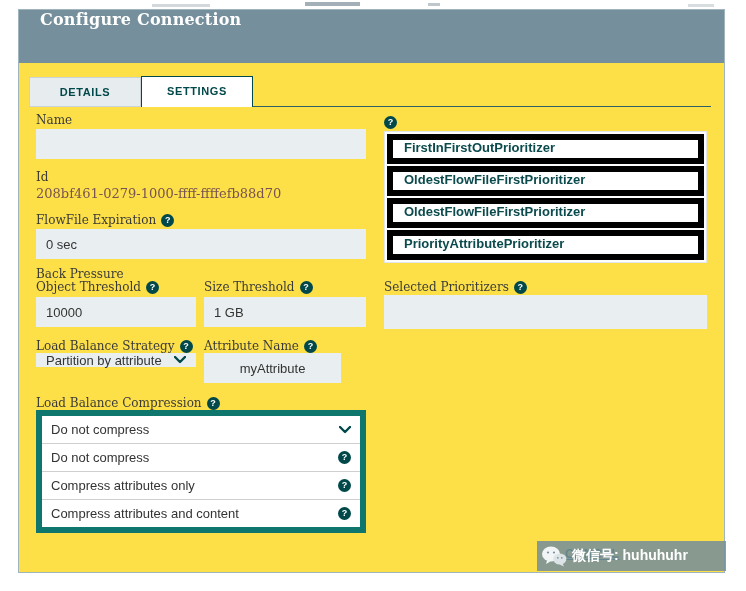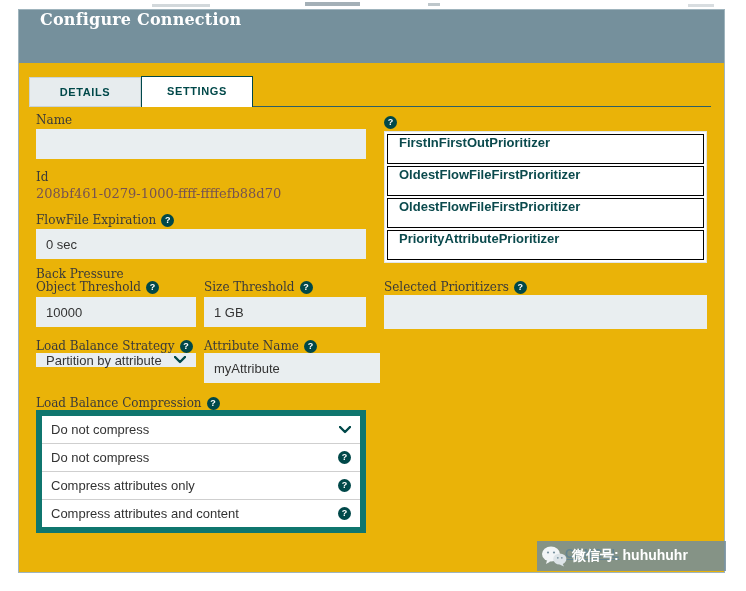--- a/index.html
+++ b/index.html
@@ -7,21 +7,21 @@
         font-family:"Liberation Sans",sans-serif;}
 
   
   .art{position:absolute;background:#7d8f98;height:3px;}
   .a1{left:152px;top:4px;width:58px;opacity:.35;}
   .a2{left:305px;top:2px;width:55px;height:4px;opacity:.7;}
   .a3{left:428px;top:3px;width:12px;opacity:.5;}
   .a4{left:688px;top:4px;width:26px;opacity:.3;}
 
   .dialog{position:absolute;left:18px;top:9px;width:707px;height:564px;
-          background:#eab308;border:1px solid #9fb4bd;box-sizing:border-box;}
+          background:#fde047;border:1px solid #9fb4bd;box-sizing:border-box;}
 
   .header{height:53px;background:#75909c;}
   .title{display:block;padding-left:21px;line-height:53px;color:#ffffff;
          font:bold 16px "DejaVu Serif",serif;letter-spacing:.2px;}
 
   .tabs{position:absolute;left:10px;top:66px;display:flex;align-items:flex-end;}
   .tab{box-sizing:border-box;text-align:center;font:bold 11px "Liberation Sans",sans-serif;
        letter-spacing:.6px;color:#004849;cursor:pointer;}
   .tab-inactive{width:112px;height:30px;line-height:28px;background:#e7ecee;border:1px solid #c9d3d8;}
   .tab-active{width:112px;height:31px;line-height:29px;background:#fff;
@@ -43,21 +43,21 @@
           font:13px "Liberation Sans",sans-serif;color:#333;cursor:pointer;}
 
   .combo{position:absolute;left:17px;top:400px;width:330px;background:#fff;
          border:6px solid #0f766e;box-sizing:border-box;}
   .combo-row{height:27px;display:flex;align-items:center;justify-content:space-between;
              padding:0 9px;font:13px "Liberation Sans",sans-serif;color:#333;cursor:pointer;}
   .combo-option{border-top:1px solid #cfcfcf;}
 
   .plist{position:absolute;left:365px;top:121px;width:323px;border:1px solid #e2e6e8;
          padding:2px;box-sizing:border-box;background:#fdfdfd;}
-  .pitem{height:30px;line-height:28px;box-sizing:border-box;border:1px solid #000000;background:#fff;
+  .pitem{height:30px;line-height:28px;box-sizing:border-box;border:6px solid #000000;background:#fff;
          margin-bottom:2px;padding-left:11px;font:600 13px "Liberation Sans",sans-serif;
          color:#0b4a4d;cursor:grab;}
   .pitem:last-child{margin-bottom:0;}
   .selbox{position:absolute;left:365px;top:285px;width:323px;height:34px;background:#e9eef0;}
 
   .cancel-btn{position:absolute;left:540px;top:536px;background:none;border:none;
               color:#00484a;font:bold 12.5px "Liberation Sans",sans-serif;
               letter-spacing:.4px;cursor:pointer;z-index:1;text-decoration:underline;}
 
   .watermark{position:absolute;left:537px;top:541px;width:189px;height:30px;
@@ -124,21 +124,21 @@
     <div class="lbl" style="left:185px;top:329px;">
       <span>Attribute Name</span>
       <span class="help">?</span>
     </div>
     <div class="select" style="left:17px;top:343px;width:160px;">
       <span>Partition by attribute</span>
       <svg width="12" height="8" viewBox="0 0 12 8">
         <path d="M1 1 L6 6 L11 1" fill="none" stroke="#004849" stroke-width="2.4" stroke-linecap="round" stroke-linejoin="round"></path>
       </svg>
     </div>
-    <input class="field" style="left: 185px; top: 343px; width: 176px;" value="myAttribute">
+    <input class="field" style="left: 185px; top: 343px; width: 137px; text-align: center;" value="myAttribute">
 
     <div class="lbl" style="left:17px;top:386px;">
       <span>Load Balance Compression</span>
       <span class="help">?</span>
     </div>
     <div class="combo">
       <div class="combo-row">
         <span>Do not compress</span>
         <svg width="12" height="8" viewBox="0 0 12 8">
           <path d="M1 1 L6 6 L11 1" fill="none" stroke="#004849" stroke-width="2.4" stroke-linecap="round" stroke-linejoin="round"></path>

